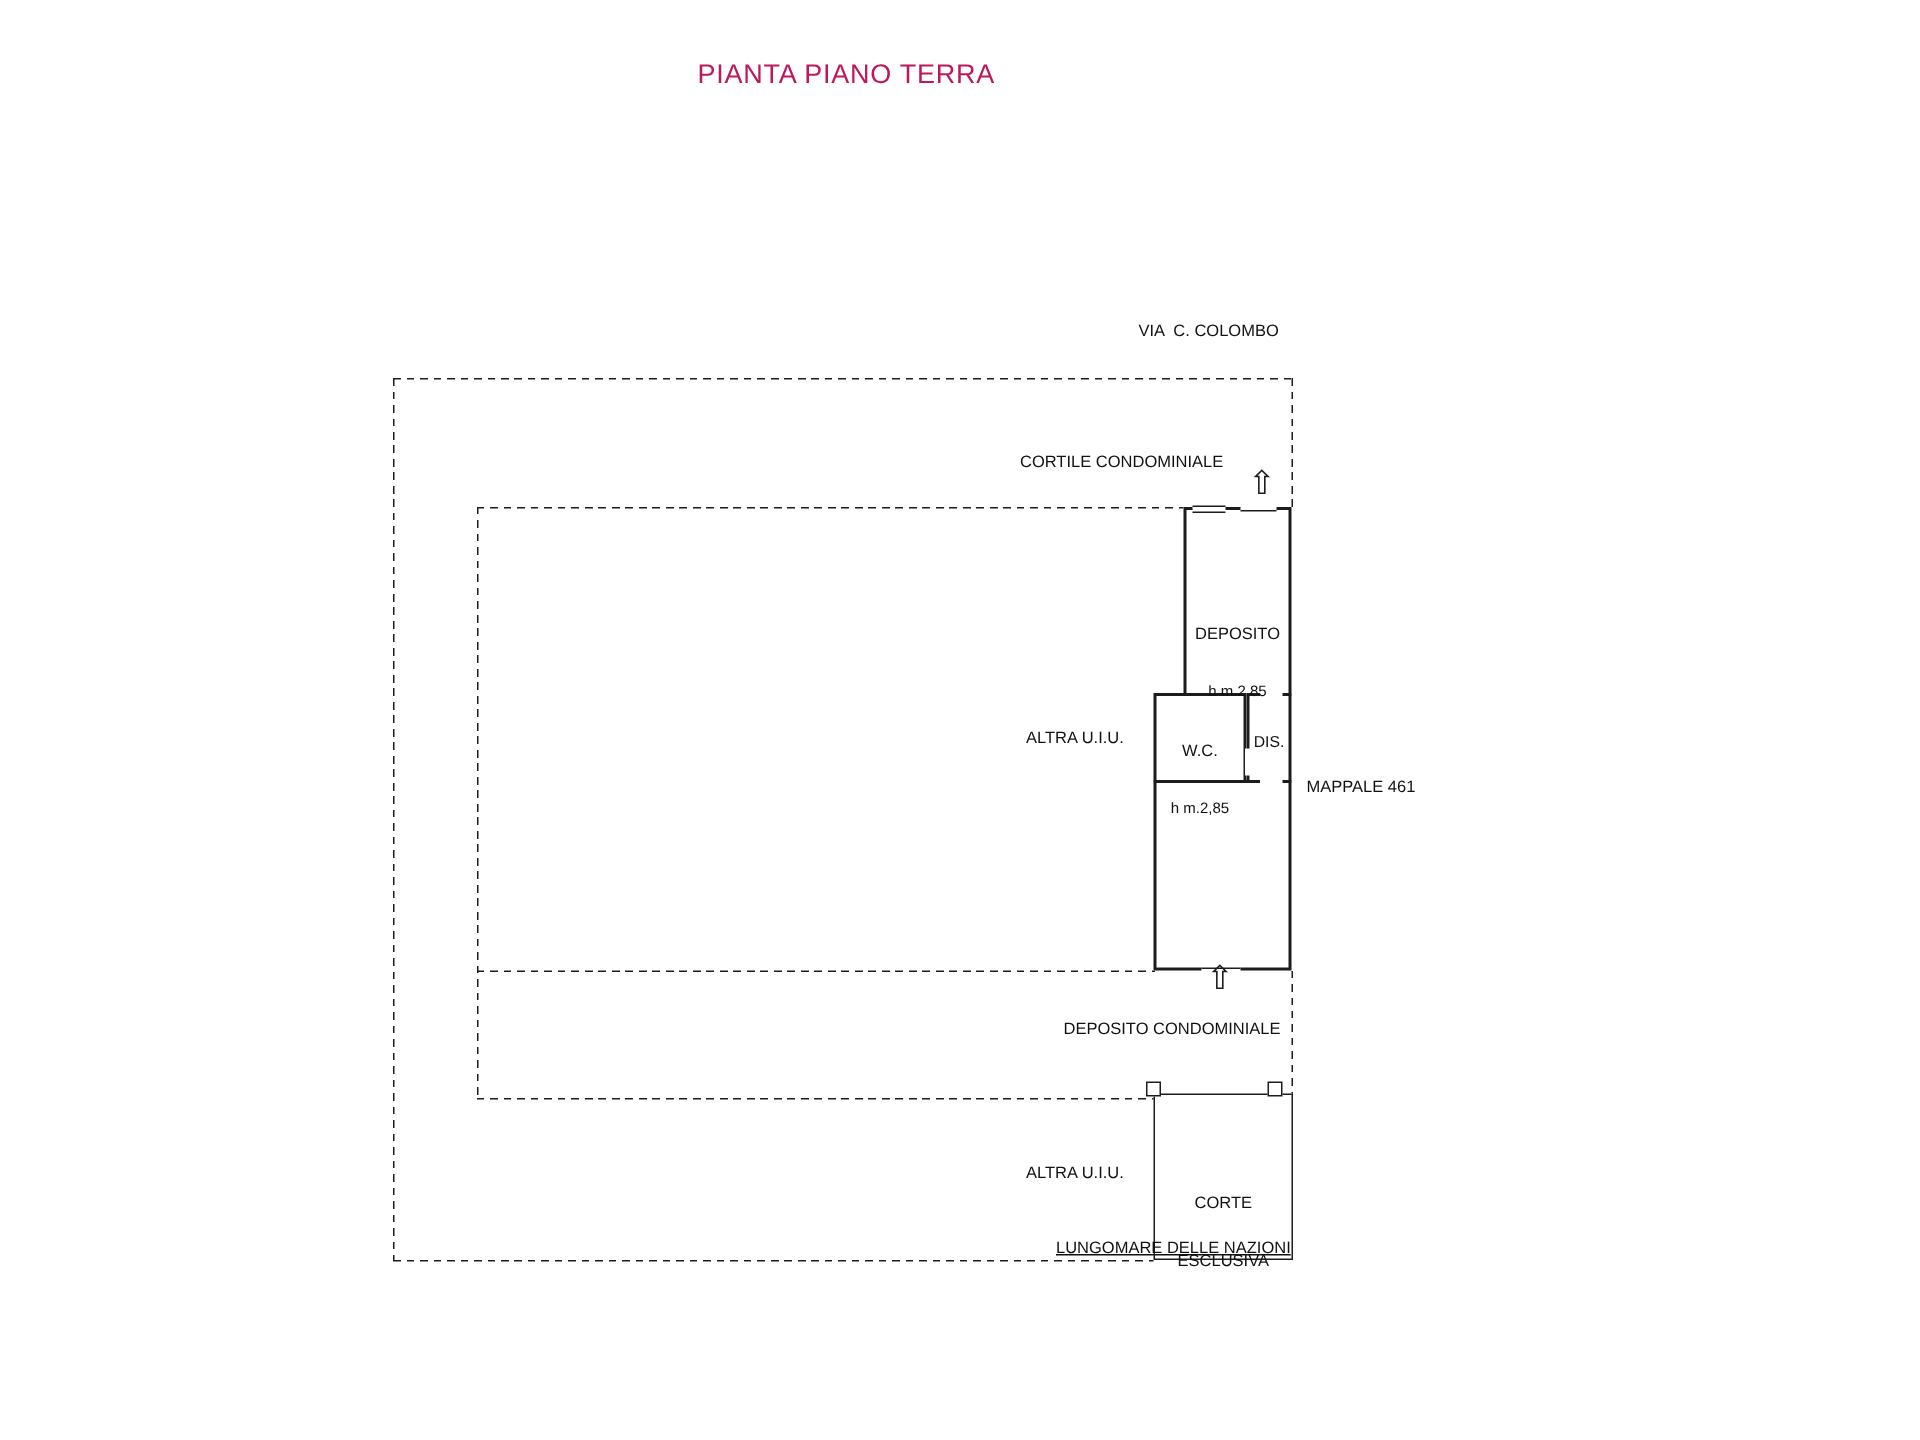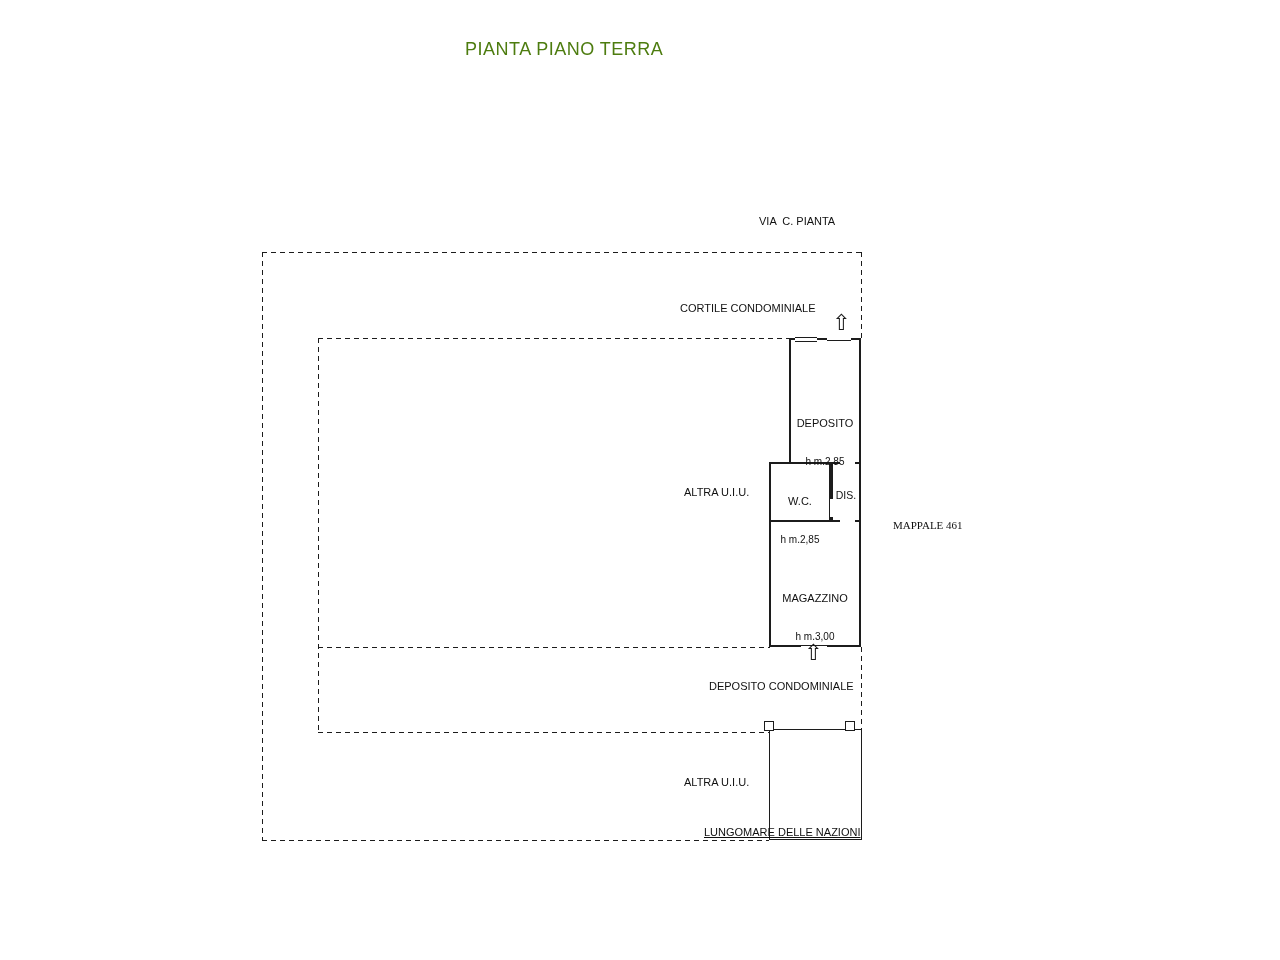--- a/index.html
+++ b/index.html
@@ -1,21 +1,21 @@
 <!DOCTYPE html>
 <html><head>
 <meta charset="utf-8">
 <style>
   * { margin:0; padding:0; box-sizing:border-box; }
   html,body { background:#ffffff; }
   body { font-family:"Liberation Sans", sans-serif; }
 
   .canvas { position:relative; width:1280px; height:960px; background:#ffffff; overflow:hidden; color:#1c1c1c; }
 
-  .title { position:absolute; font-size:18px; letter-spacing:0.5px; color:#4d7c0f; white-space:pre; }
+  .title { position:absolute; font-size:18px; letter-spacing:0.5px; color:#be185d; white-space:pre; }
 
   .dash-h { position:absolute; height:1px;
             background:repeating-linear-gradient(to right,#1c1c1c 0 5px,transparent 5px 9px); }
   .dash-v { position:absolute; width:1px;
             background:repeating-linear-gradient(to bottom,#1c1c1c 0 5px,transparent 5px 9px); }
 
   .room { position:absolute; border:2px solid #1c1c1c; background:#ffffff; }
   .room-thin { position:absolute; border:1.5px solid #1c1c1c; background:#ffffff; }
 
   .gap { position:absolute; background:#ffffff; }
@@ -29,36 +29,36 @@
   .room-label { position:absolute; text-align:center; font-size:11px; line-height:13px; color:#111; white-space:pre; }
   .sub { font-size:10px; line-height:12px; }
 </style>
 </head>
 <body>
 
 <div class="canvas">
 
   <div class="title" style="left:465px; top:39px;">PIANTA PIANO TERRA</div>
 
-  <div class="lbl" style="left:759px; top:215px;">VIA  C. PIANTA</div>
+  <div class="lbl" style="left:759px; top:215px;">VIA  C. COLOMBO</div>
 
   <div class="dash-h" style="left:262px; top:252px; width:599px;"></div>
   <div class="dash-v" style="left:262px; top:252px; height:588px;"></div>
   <div class="dash-h" style="left:262px; top:840px; width:507px;"></div>
   <div class="dash-v" style="left:861px; top:252px; height:87px;"></div>
   <div class="dash-v" style="left:861px; top:647px; height:85px;"></div>
 
   <div class="dash-h" style="left:318px; top:338px; width:471px;"></div>
   <div class="dash-v" style="left:318px; top:338px; height:394px;"></div>
   <div class="dash-h" style="left:318px; top:647px; width:452px;"></div>
   <div class="dash-h" style="left:318px; top:732px; width:543px;"></div>
 
   <div class="lbl" style="left:680px; top:302px;">CORTILE CONDOMINIALE</div>
   <div class="lbl" style="left:684px; top:486px;">ALTRA U.I.U.</div>
-  <div class="lbl" style="left:893px; top:519px;font-family:Liberation Serif, serif;">MAPPALE 461</div>
+  <div class="lbl" style="left:871px; top:519px;">MAPPALE 461</div>
   <div class="lbl" style="left:709px; top:680px;">DEPOSITO CONDOMINIALE</div>
   <div class="lbl" style="left:684px; top:776px;">ALTRA U.I.U.</div>
 
   <div class="room" style="left:789px; top:338px; width:72px; height:126px;"></div>
   <div class="room" style="left:769px; top:462px; width:62px; height:60px;"></div>
   <div class="room" style="left:831px; top:462px; width:30px; height:60px;"></div>
   <div class="room" style="left:769px; top:520px; width:92px; height:127px;"></div>
   <div class="room-thin" style="left:769px; top:729px; width:93px; height:111px;"></div>
 
   <div class="window" style="left:795px; top:337px; width:22px; height:5px;"></div>
@@ -85,21 +85,21 @@
 
   <div class="room-label" style="left:769px; top:469px; width:62px;">
     <div>W.C.</div>
     <div class="sub">h m.2,85</div>
   </div>
 
   <div class="room-label" style="left:831px; top:463px; width:30px; font-size:10.5px;">
     <div>DIS.</div>
   </div>
 
-  <div class="room-label" style="left:769px; top:566px; width:92px;">
-    <div>MAGAZZINO</div>
-    <div class="sub">h m.3,00</div>
+
+  <div class="room-label" style="left:769px; top:770px; width:93px;">
+    <div>CORTE</div>
+    <div>ESCLUSIVA</div>
   </div>
-
 
   <div class="lbl" style="left:704px; top:826px;text-decoration:underline;">LUNGOMARE DELLE NAZIONI</div>
 
 </div>
 
 </body></html>

